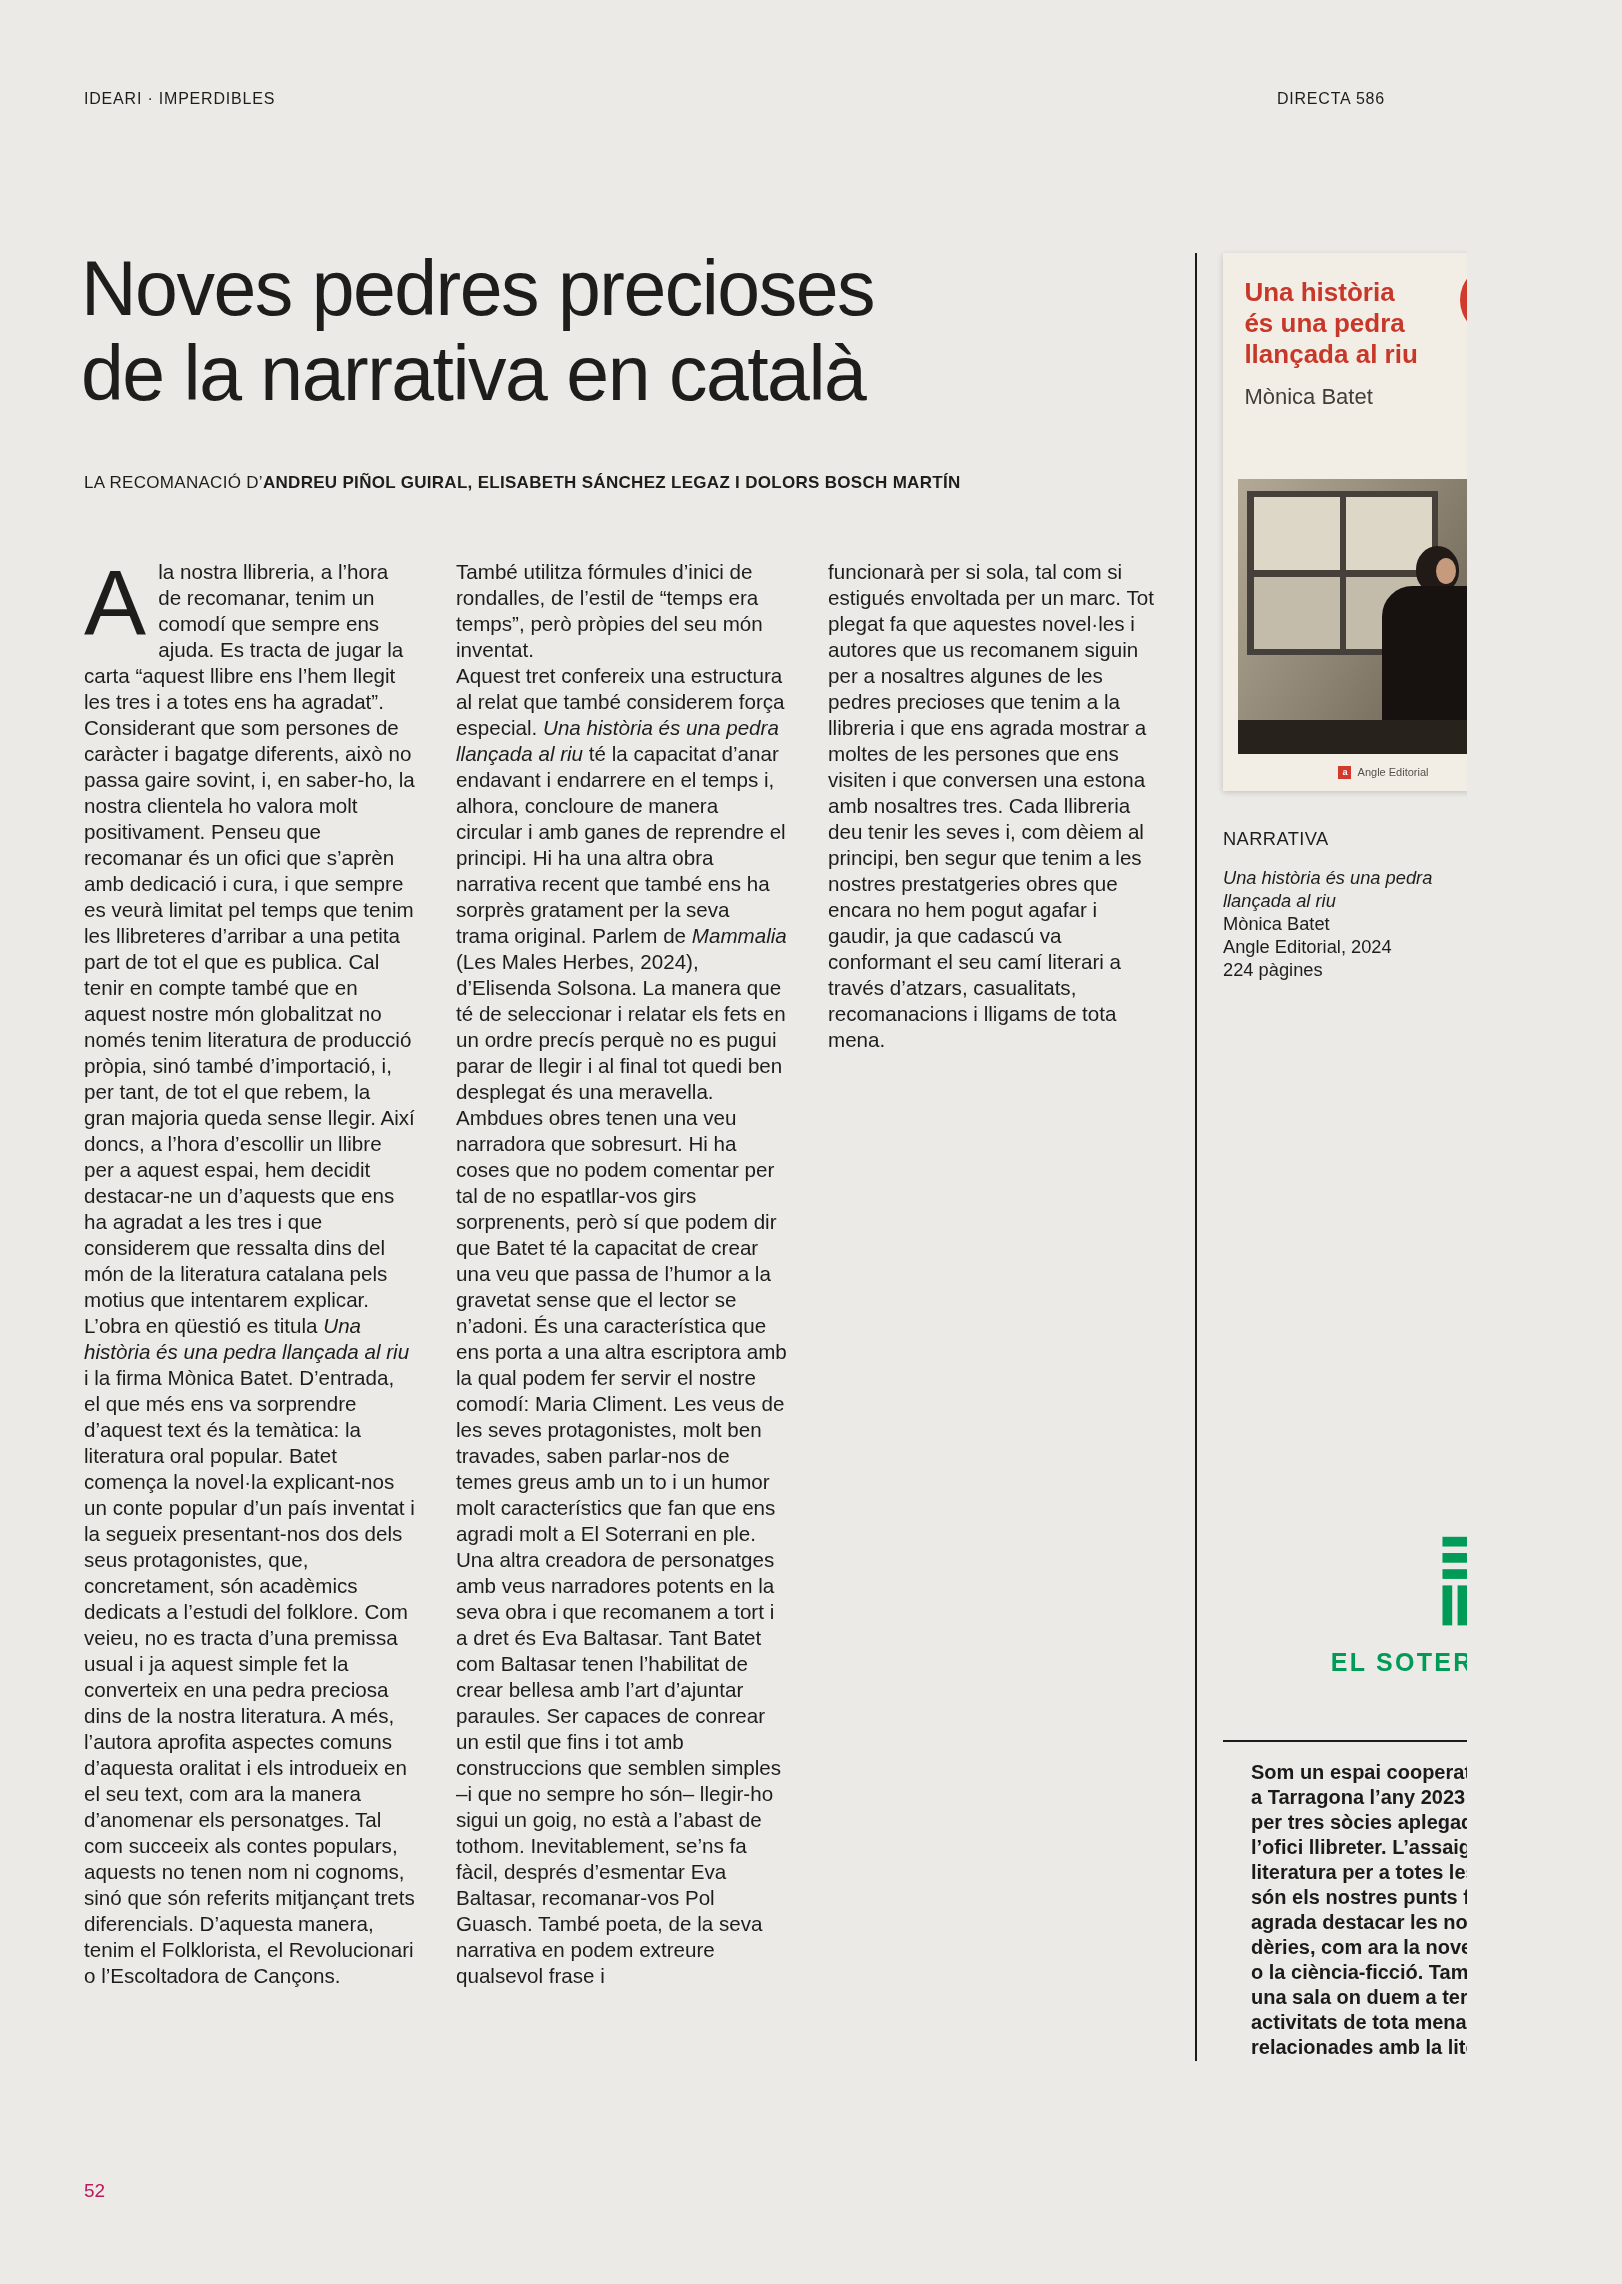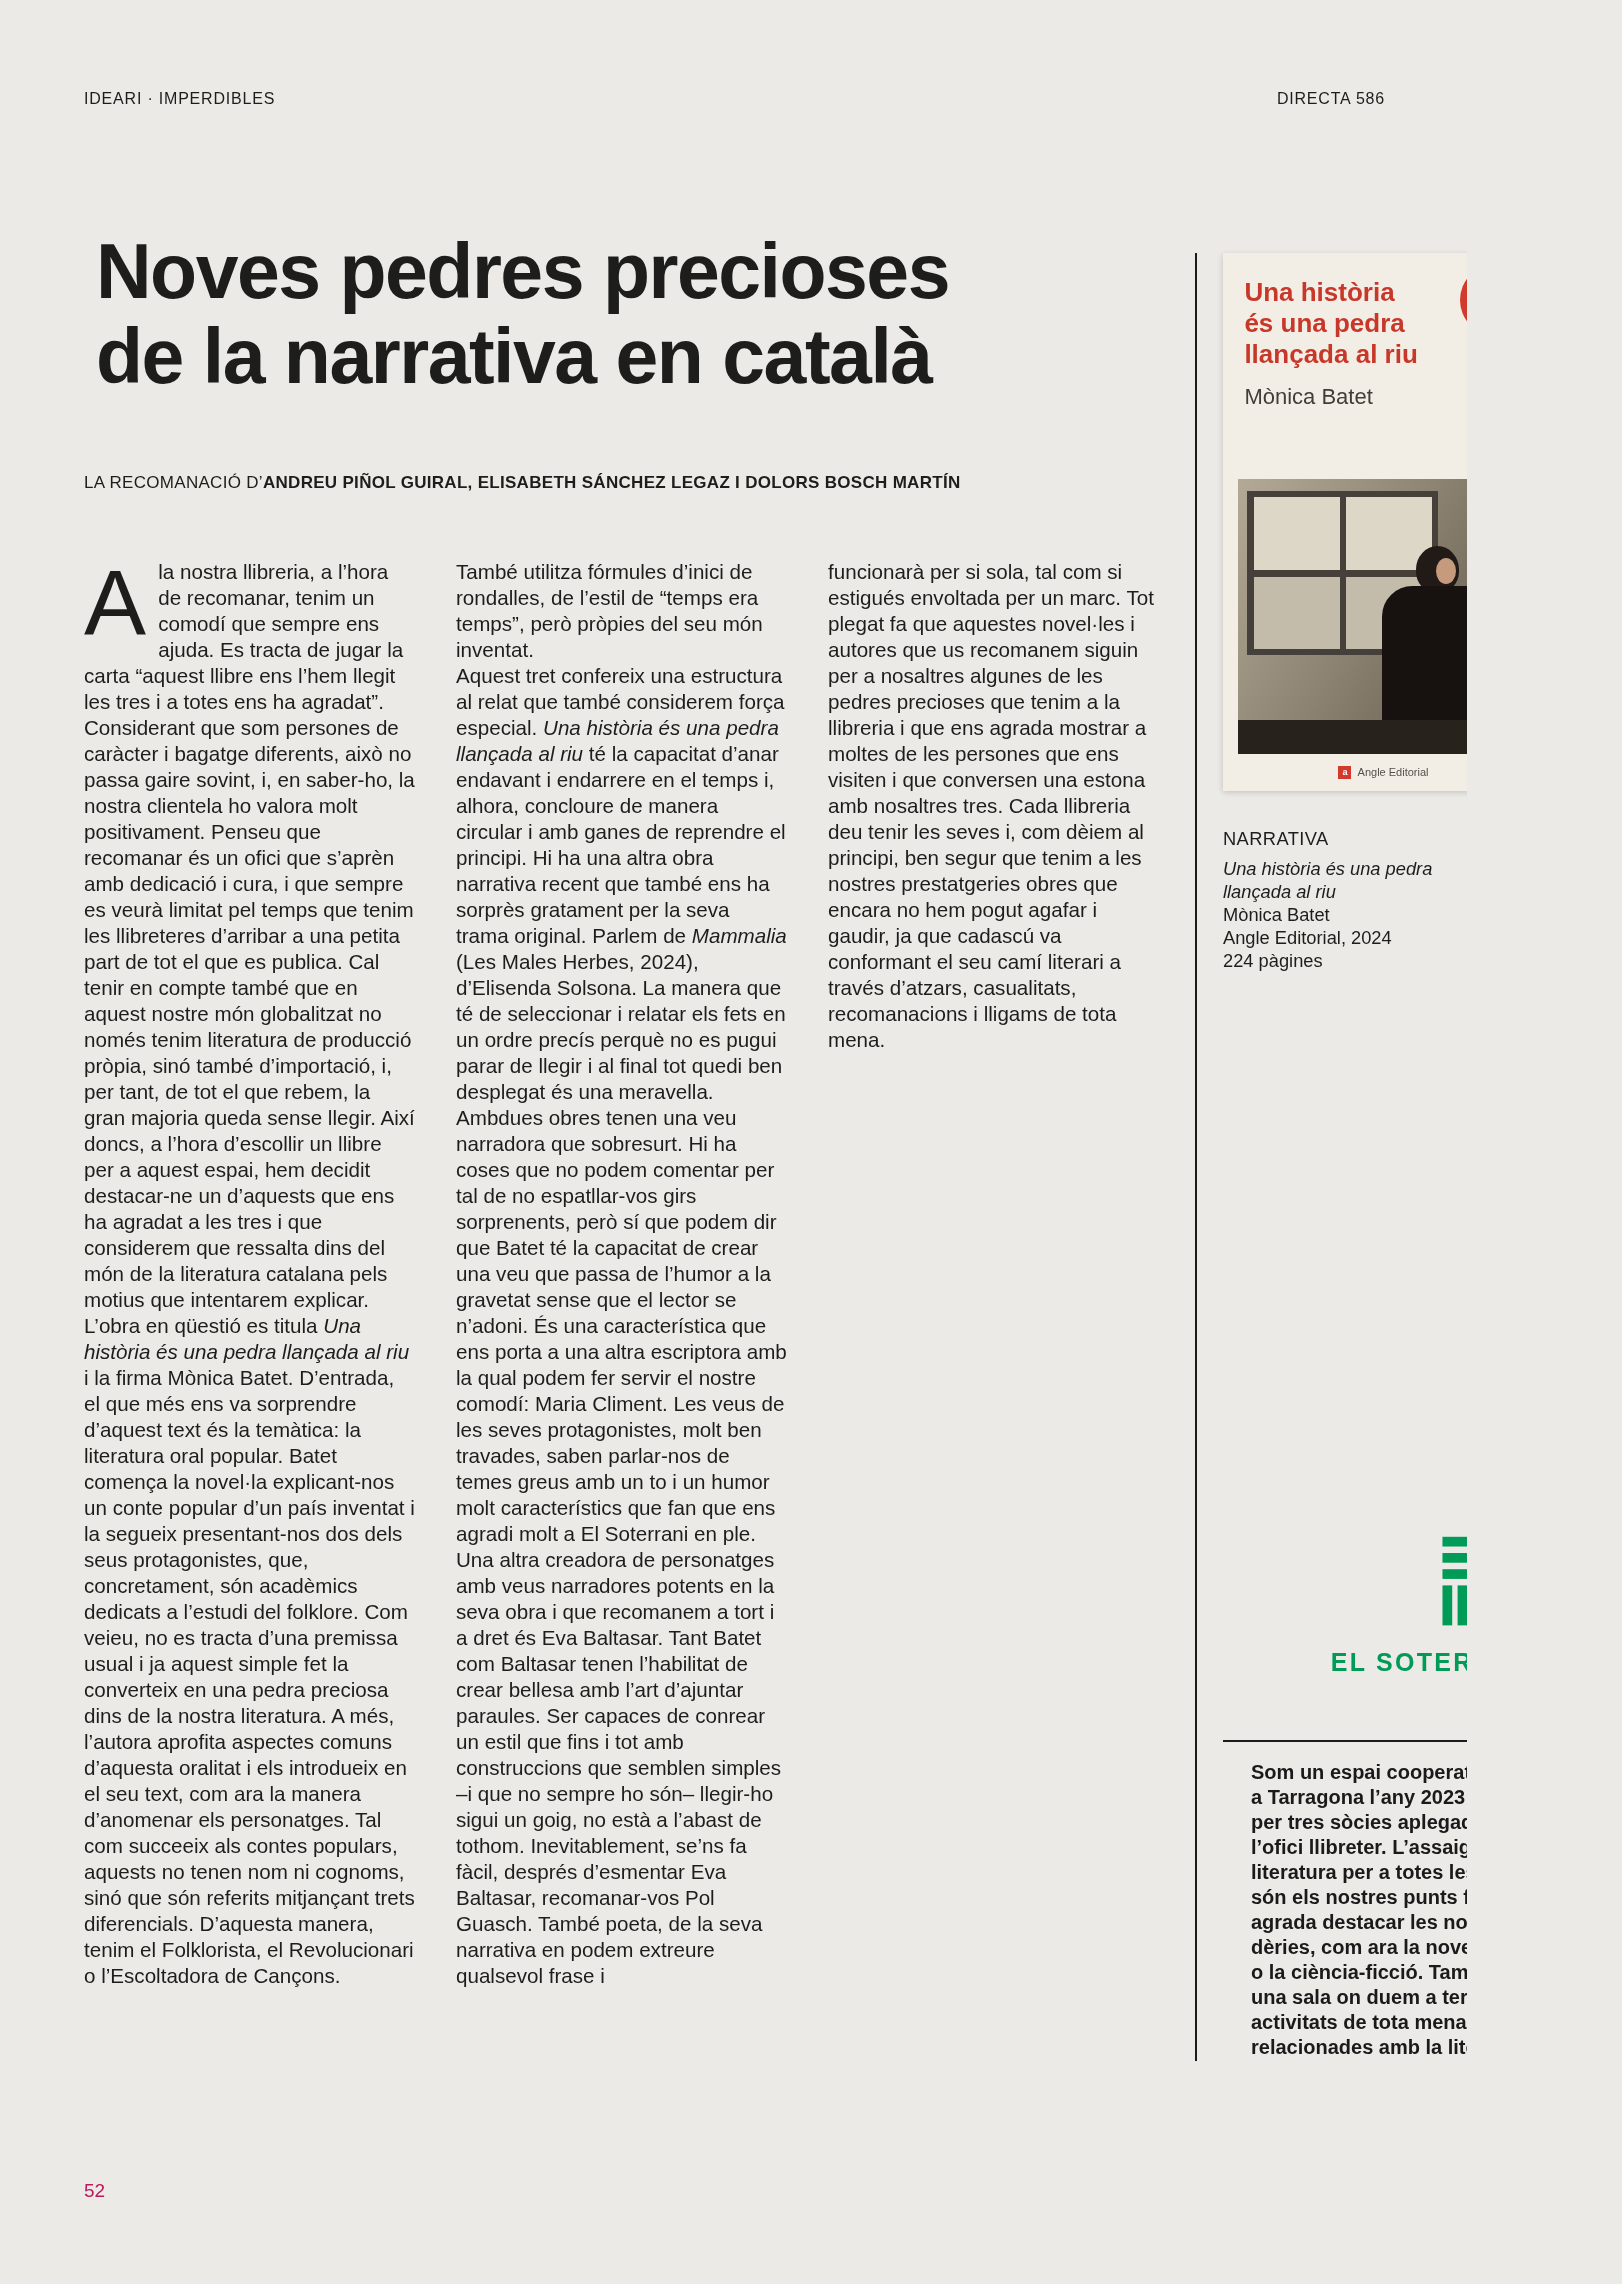--- a/index.html
+++ b/index.html
@@ -5,22 +5,22 @@
   html,body{margin:0;padding:0;background:#ebeae7;}
   .page{position:relative;width:1467px;height:2284px;background:#ebeae7;
         font-family:"Liberation Sans",sans-serif;color:#1d1d1b;overflow:hidden;}
 
   
   .hdr{position:absolute;top:90px;font-size:16px;letter-spacing:0.8px;color:#1d1d1b;}
   .hdr-left{left:84px;}
   .hdr-right{right:82px;}
 
   
-  .title{position:absolute;left:81px;top:229px;width:1084px;
-         font-size:77px;line-height:85px;letter-spacing:-1.5px;font-weight:700;color:#1d1d1b;margin-left:15px;}
+  .title{position:absolute;left:81px;top:246px;width:1084px;
+         font-size:77px;line-height:85px;letter-spacing:-1.5px;font-weight:400;color:#1d1d1b;}
   .byline{position:absolute;left:84px;top:473px;font-size:17px;letter-spacing:0.3px;color:#1d1d1b;}
   .byline b{font-weight:700;}
 
   
   .cols{position:absolute;left:84px;top:559px;width:1078px;display:flex;gap:41px;}
   .col{width:331px;font-size:20.6px;line-height:26px;color:#1d1d1b;}
   .col p{margin:0;}
   .dropcap{float:left;font-size:93px;line-height:.82;padding:6.1px 12.2px 0 0;font-weight:400;}
 
   
@@ -61,21 +61,21 @@
   .glass{position:absolute;right:20px;bottom:30.5px;width:10.7px;height:26px;background:rgba(230,225,210,.55);
          border-radius:2.3px 2.3px 4.6px 4.6px;}
   .spine{position:absolute;right:-21.4px;top:252px;transform:rotate(90deg);font-size:10.7px;color:#8a857c;letter-spacing:0.8px;}
   .pubrow{position:absolute;left:0;bottom:12.2px;width:100%;display:flex;align-items:center;justify-content:center;gap:6.1px;}
   .pub-sq{width:13px;height:13px;background:#d23a2b;color:#fff;font-size:9.2px;font-weight:700;
           display:flex;align-items:center;justify-content:center;}
   .pub-name{font-size:11px;color:#55504a;}
 
   
   .binfo{position:absolute;left:0;top:574px;width:275px;font-size:18.3px;line-height:23px;color:#1d1d1b;}
-  .binfo .lbl{letter-spacing:0.4px;margin-bottom:7px;}
+  .binfo .lbl{letter-spacing:0.4px;margin-bottom:16px;}
   .binfo .it{font-style:italic;}
 
   
   .sot{position:absolute;left:92px;top:1273px;width:229px;text-align:right;}
   .sot svg{width:108px;height:108px;}
   .sot-word{margin-top:10.7px;font-size:25px;font-weight:700;letter-spacing:2.3px;color:#009b57;}
   .sot-rule{position:absolute;left:0;top:1487px;width:321px;height:1.5px;background:#1b1b1b;}
   .sot-desc{position:absolute;left:0;top:1507px;width:321px;font-size:20px;line-height:25px;font-weight:700;color:#1a1a1a;margin-left:28px;}
 
   .pagenum{position:absolute;left:84px;top:2180px;font-size:19px;color:#be185d;}

